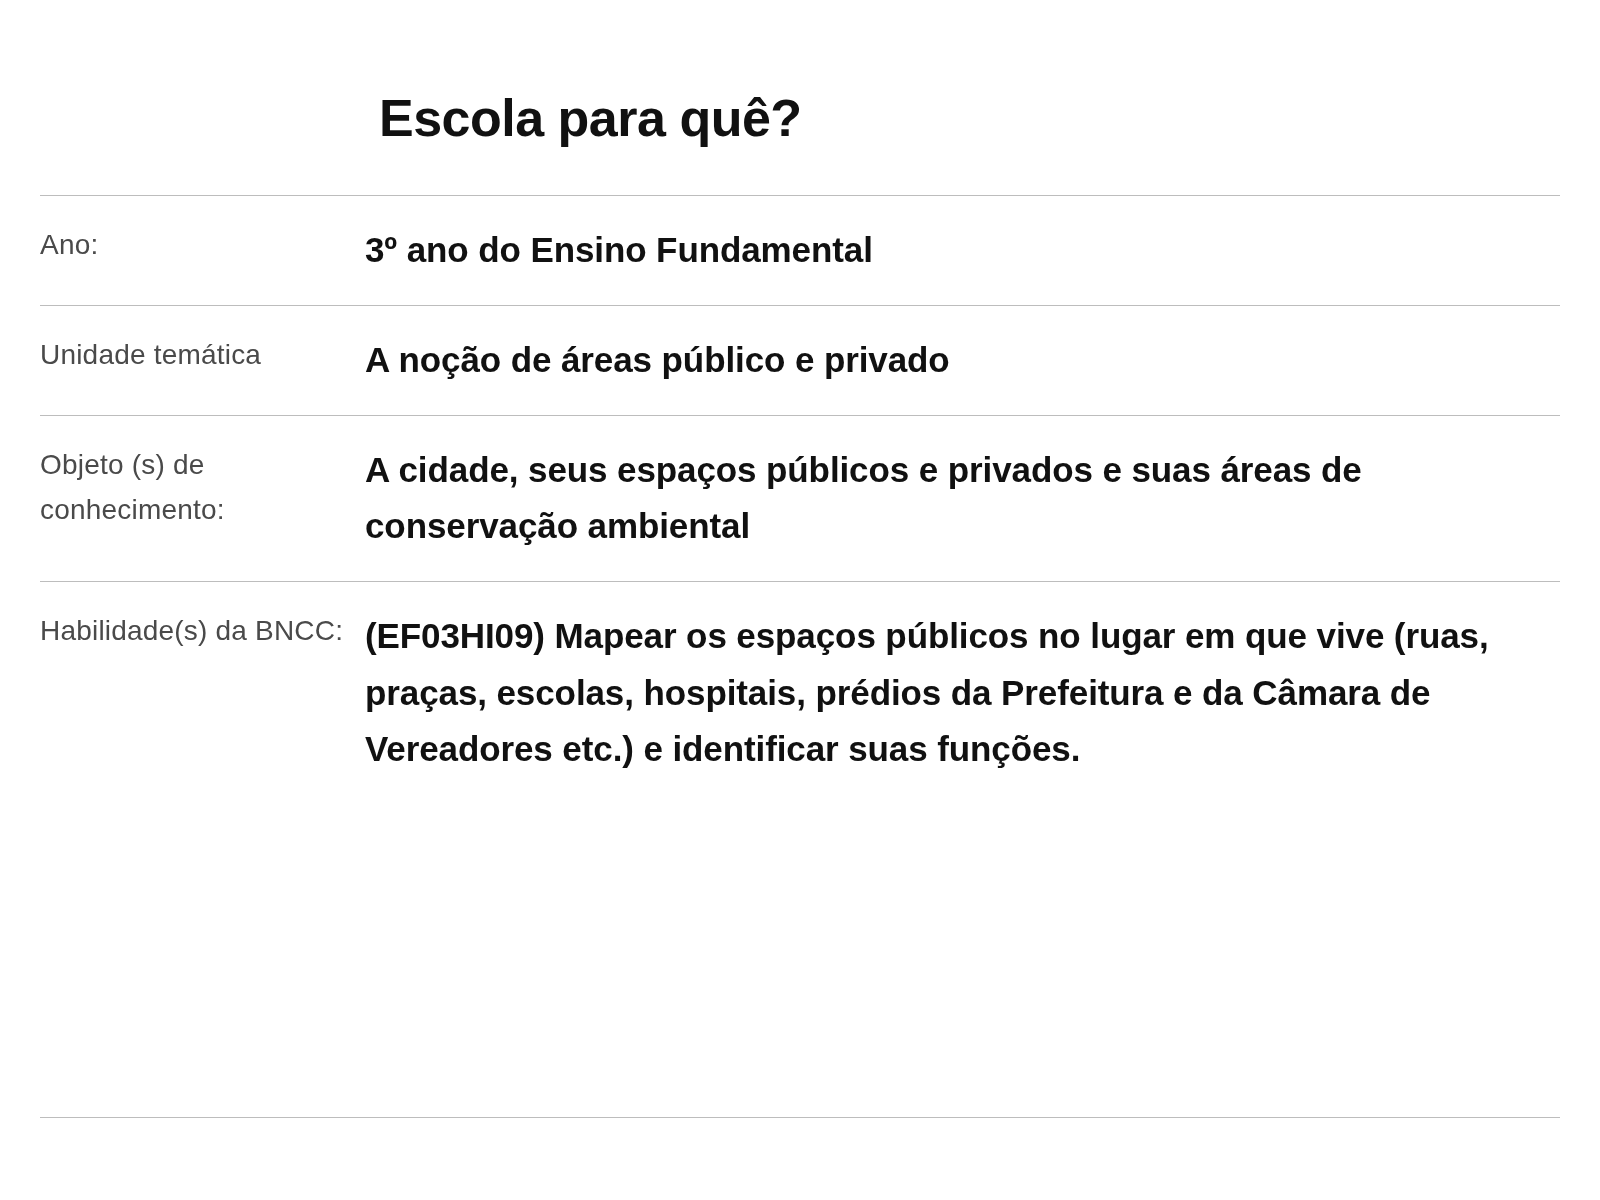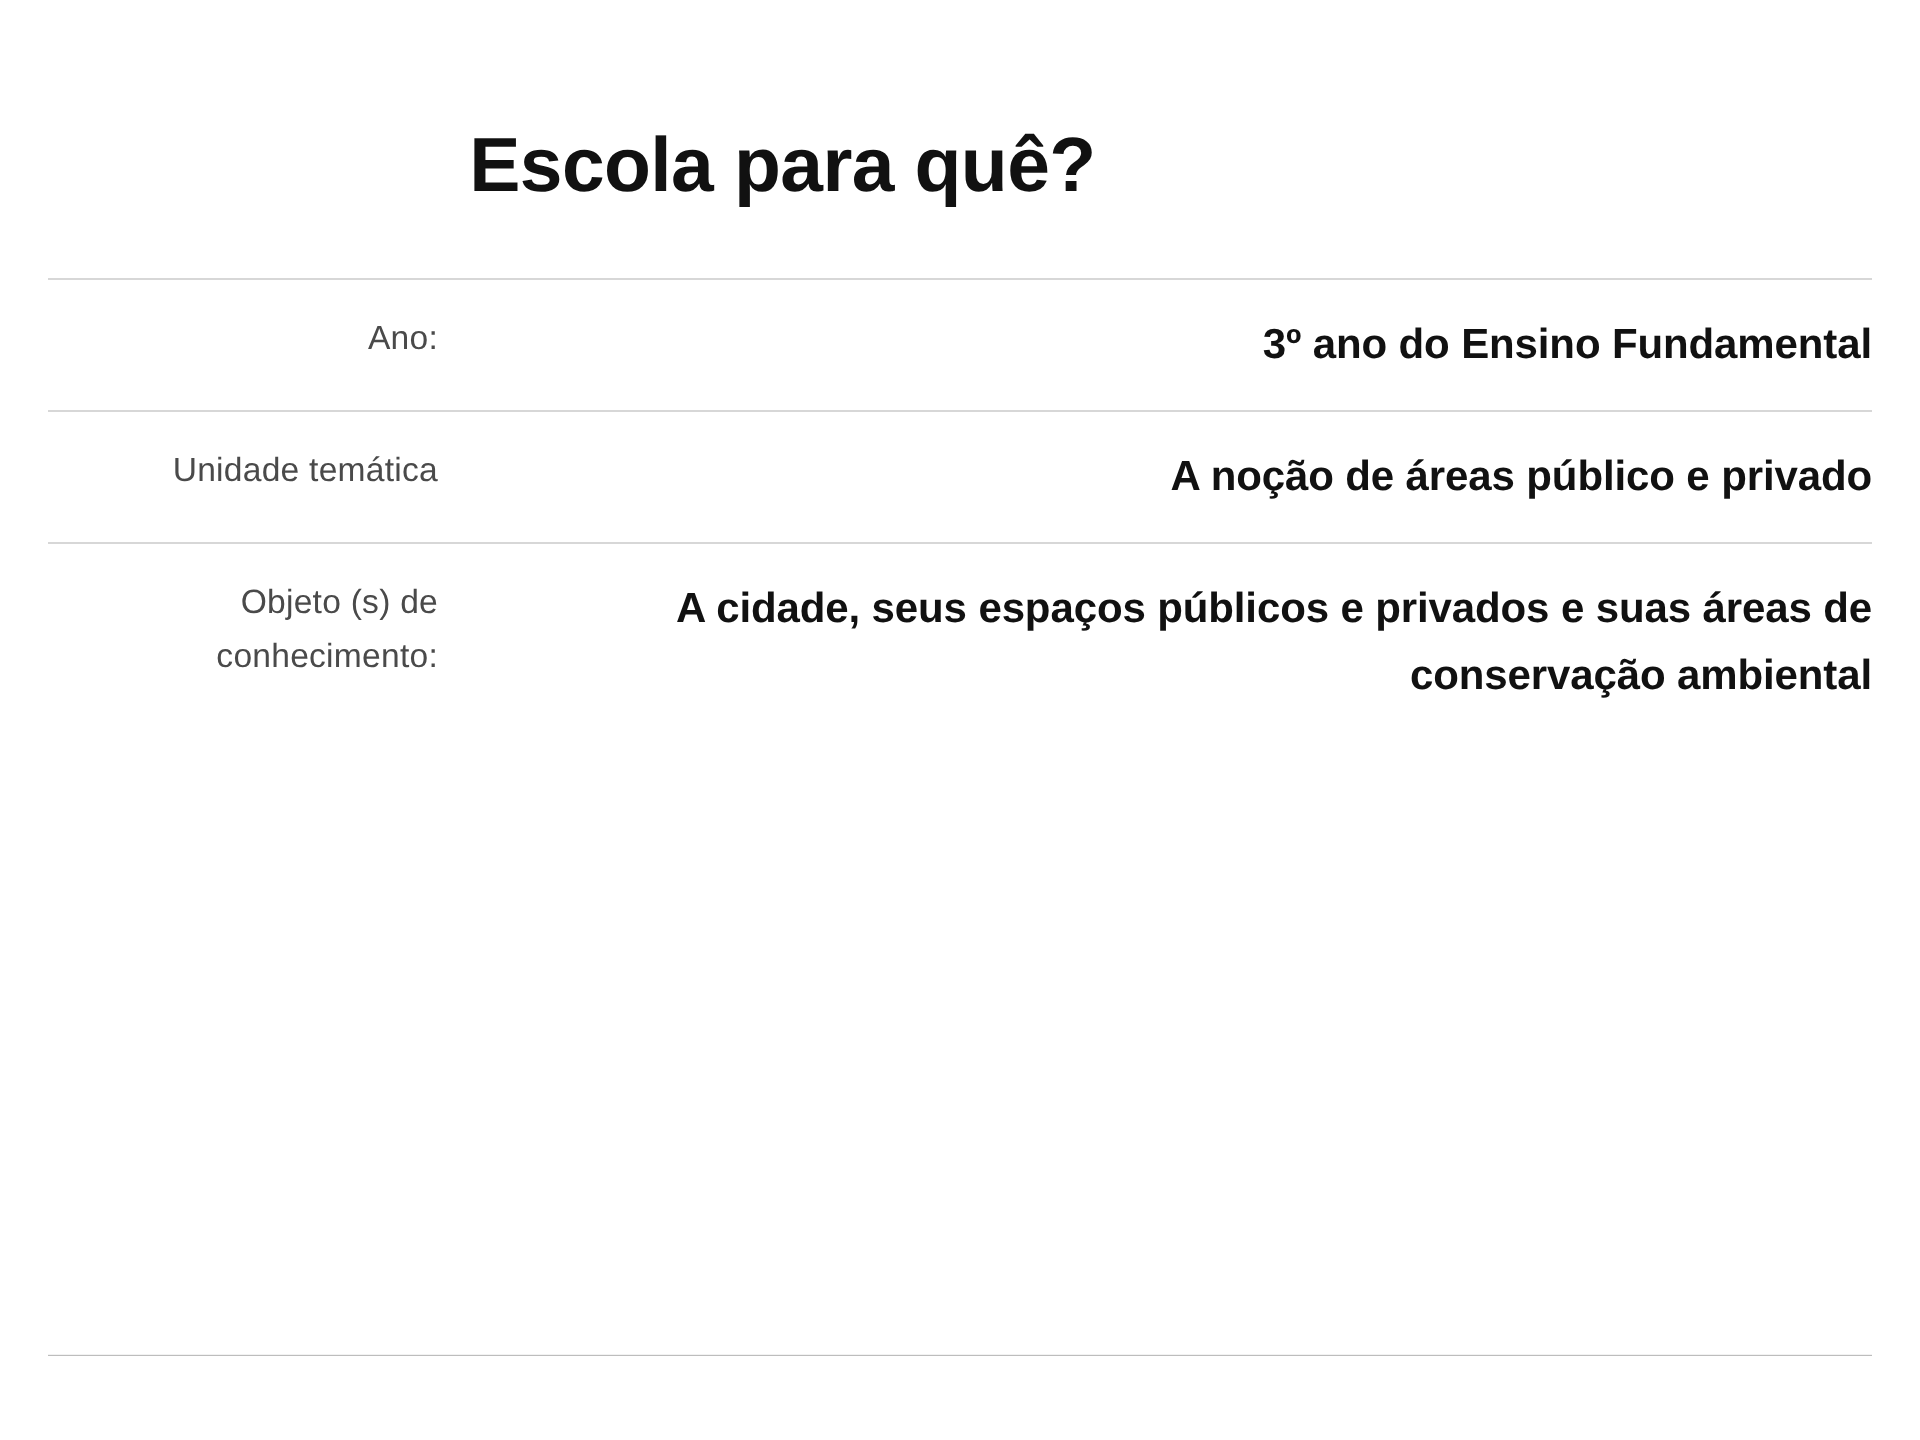--- a/index.html
+++ b/index.html
@@ -15,36 +15,35 @@
     overflow: hidden;
   }
   .page {
     width: 1600px;
     height: 1200px;
     box-sizing: border-box;
     padding: 0 40px;
     position: relative;
   }
   .doc-title {
-    font-size: 64px;
+    font-size: 52px;
     font-weight: bold;
     color: #111111;
-    margin: 16px;
+    margin: 4px;
     padding: 86px 0 44px 335px;
     letter-spacing: -0.5px;
     line-height: 1.1;
   }
   table.info-table {
     width: 1520px;
     border-collapse: collapse;
     table-layout: fixed;
   }
   table.info-table tr {
     border-top: 1.5px solid #bdbdbd;
-    text-align: right;
   }
   table.info-table td {
     vertical-align: top;
     padding: 26px 0 26px 0;
   }
   td.label-cell {
     width: 325px;
     padding-right: 18px;
     font-size: 28px;
     font-weight: normal;
@@ -85,18 +84,22 @@
         <td class="value-cell">3º ano do Ensino Fundamental</td>
       </tr>
       <tr class="row-unidade">
         <td class="label-cell">Unidade temática</td>
         <td class="value-cell">A noção de áreas público e privado</td>
       </tr>
       <tr class="row-objeto">
         <td class="label-cell">Objeto (s) de conhecimento:</td>
         <td class="value-cell">A cidade, seus espaços públicos e privados e suas áreas de conservação ambiental</td>
       </tr>
+      <tr class="row-habilidade">
+        <td class="label-cell">Habilidade(s) da BNCC:</td>
+        <td class="value-cell">(EF03HI09) Mapear os espaços públicos no lugar em que vive (ruas, praças, escolas, hospitais, prédios da Prefeitura e da Câmara de Vereadores etc.) e identificar suas funções.</td>
+      </tr>
     </tbody>
   </table>
 
   <div class="bottom-rule"></div>
 
 </div>
 
 </body></html>

